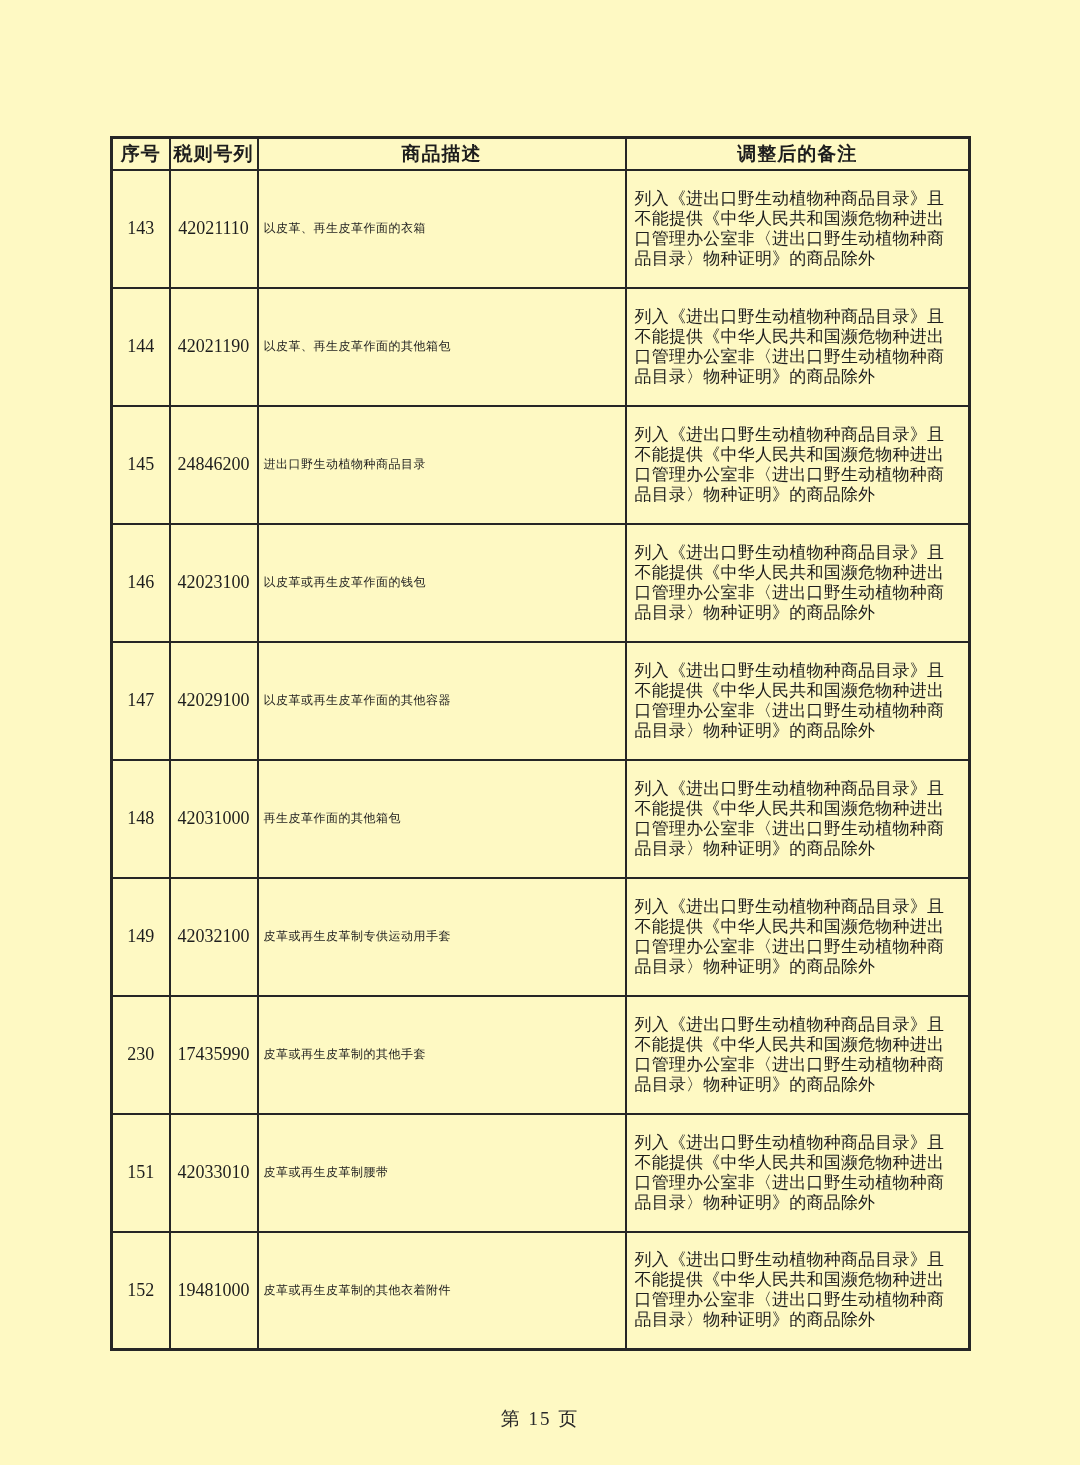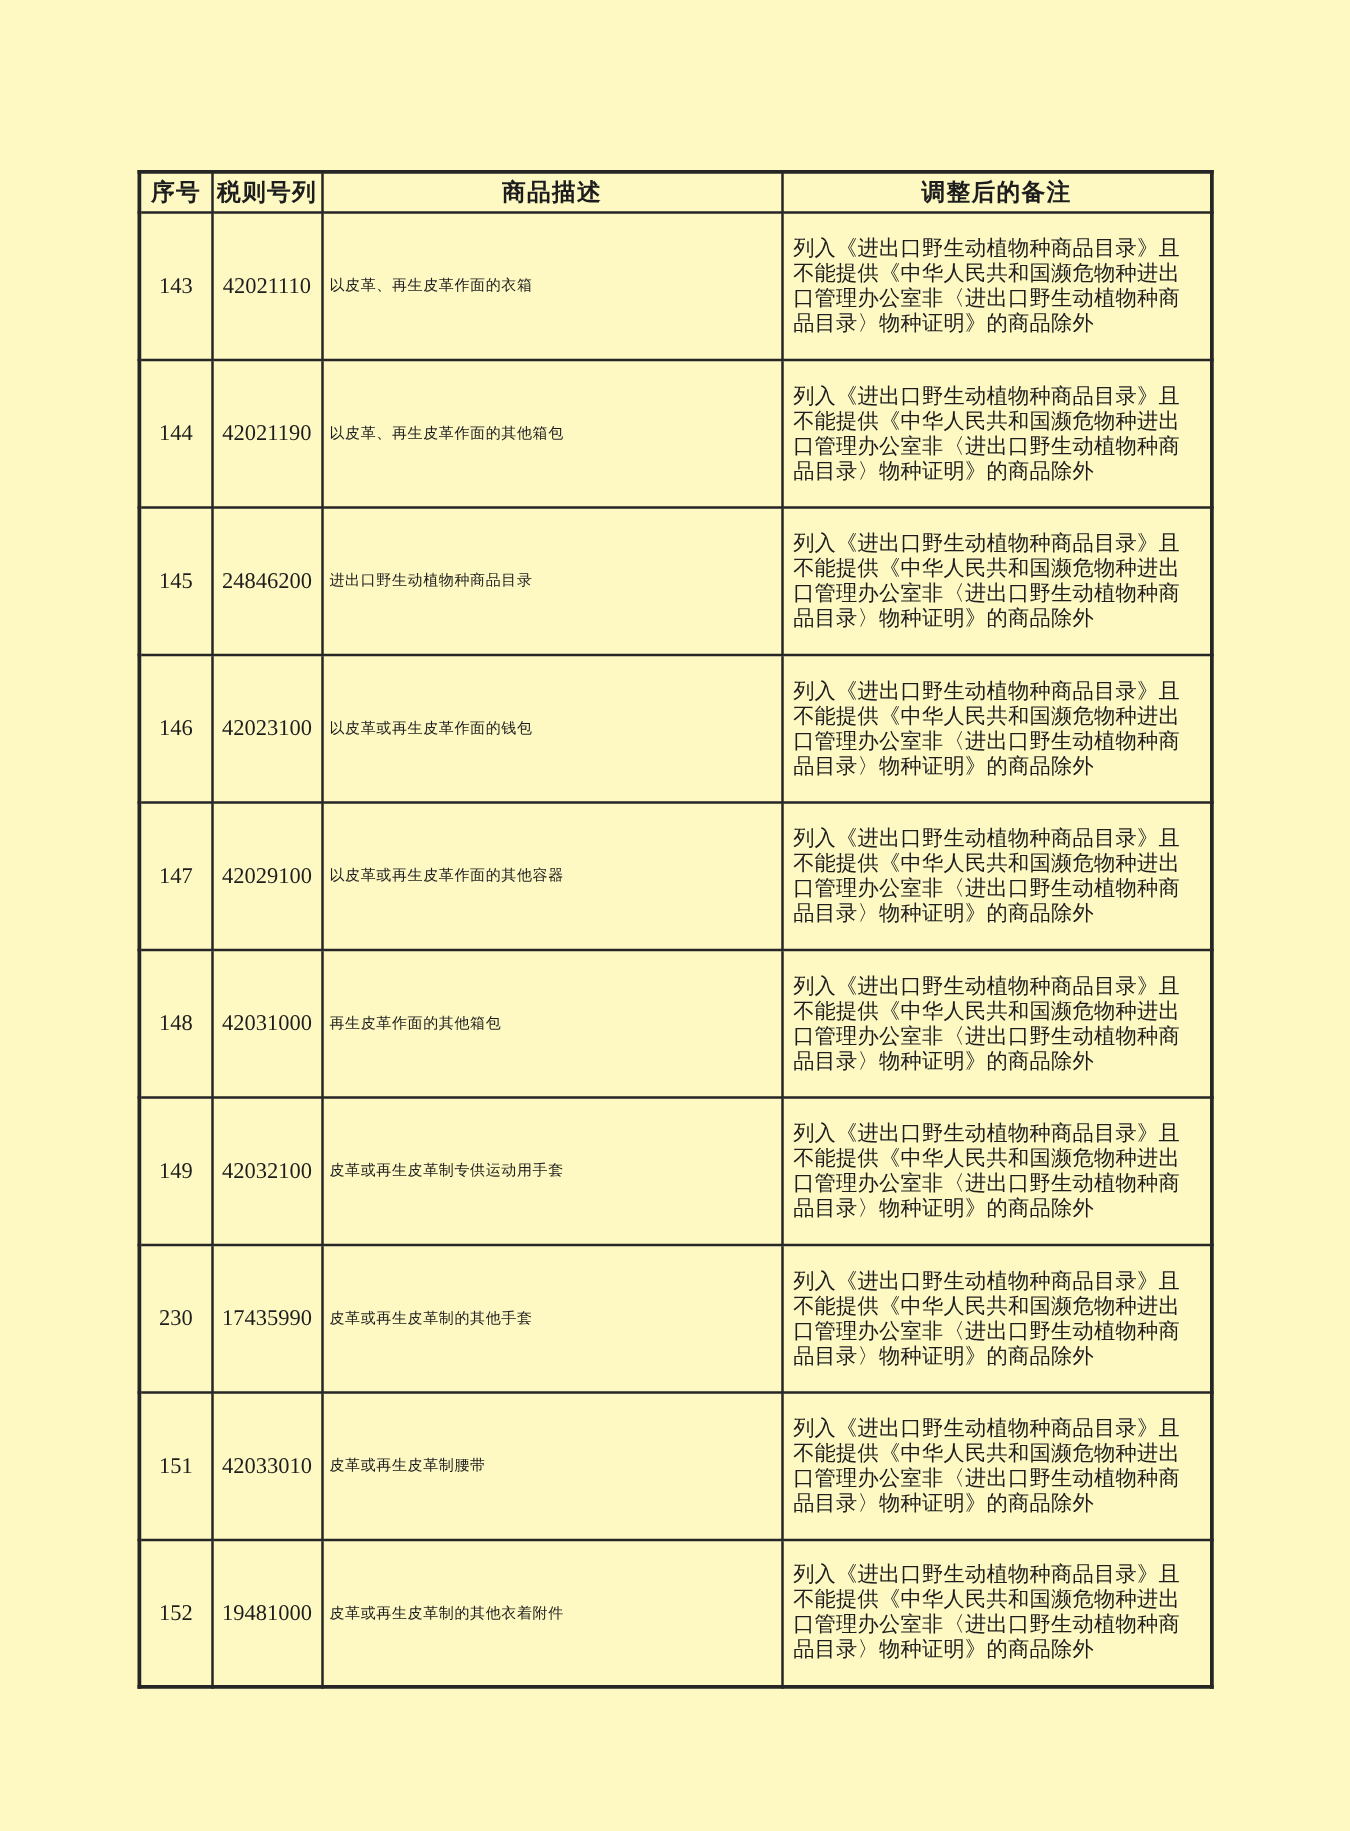--- a/index.html
+++ b/index.html
@@ -170,14 +170,15 @@
 
     <tr class="data-row">
       <td class="cell-no">152</td>
       <td class="cell-code">19481000</td>
       <td class="cell-desc">皮革或再生皮革制的其他衣着附件</td>
       <td class="cell-remark">列入《进出口野生动植物种商品目录》且不能提供《中华人民共和国濒危物种进出口管理办公室非〈进出口野生动植物种商品目录〉物种证明》的商品除外</td>
     </tr>
   </tbody>
   </table>
 
+  <div class="footer">第 15 页</div>
 
 </div>
 
 </body></html>

